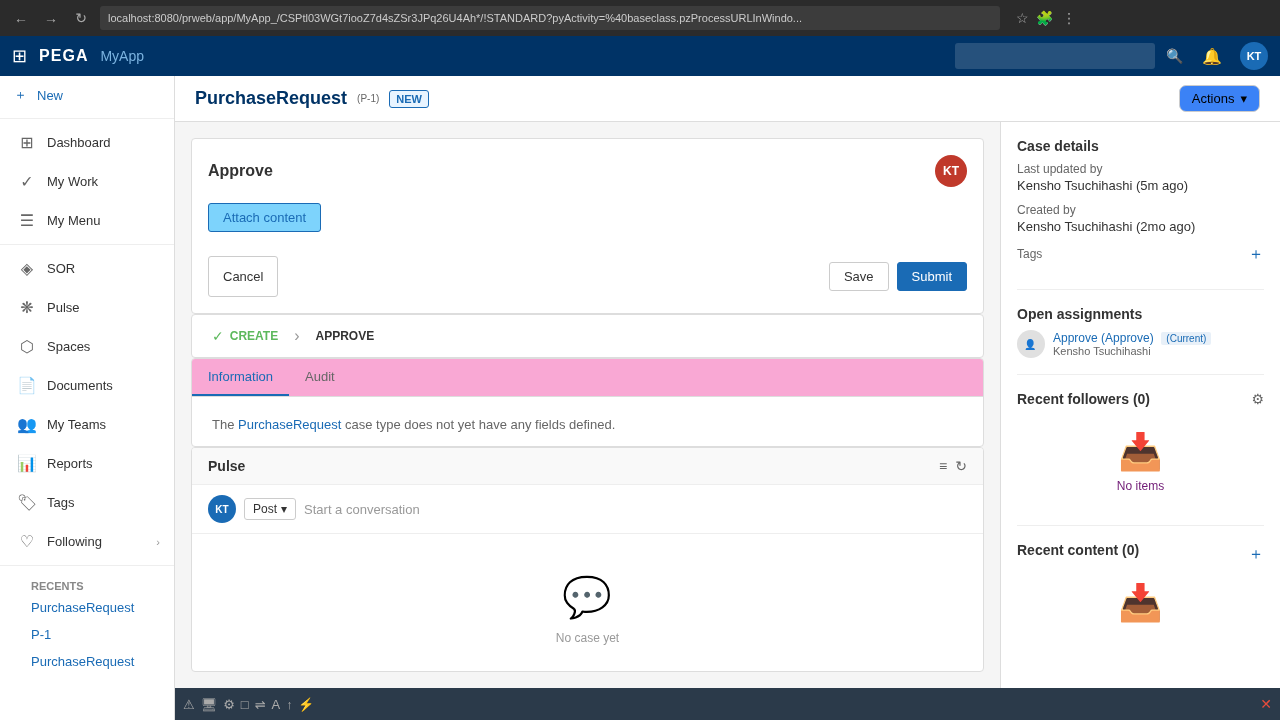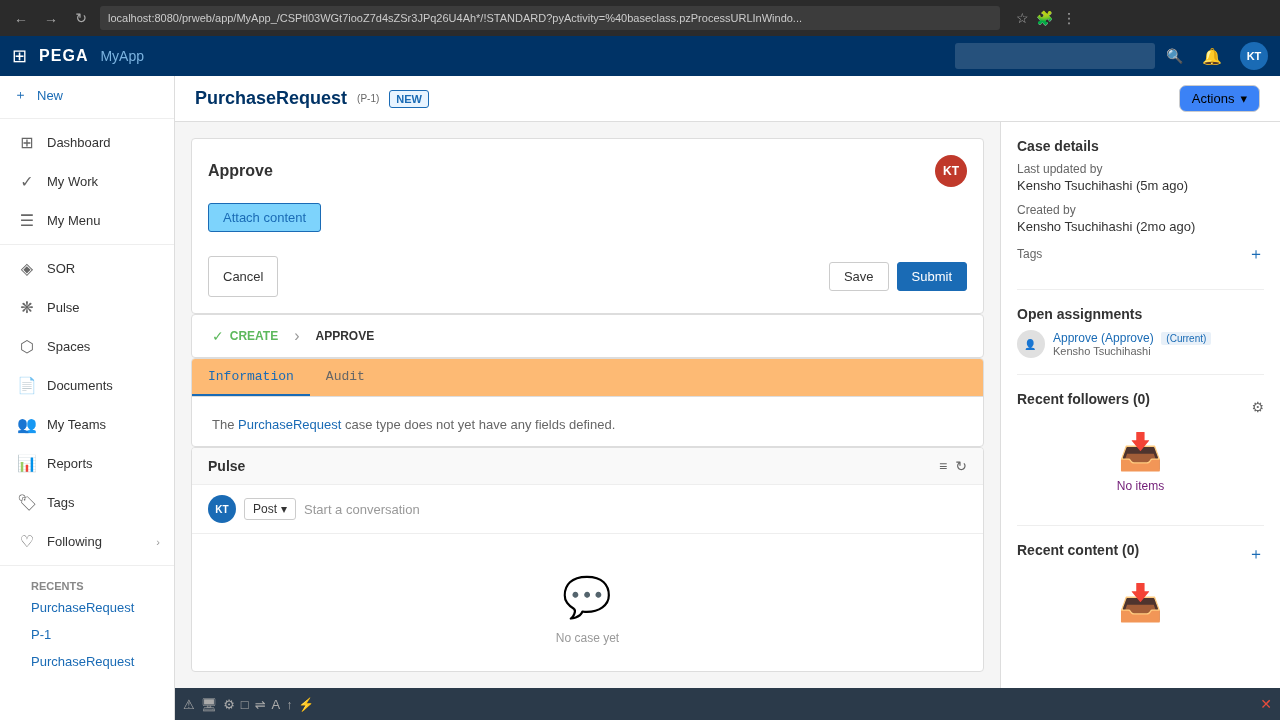--- a/index.html
+++ b/index.html
@@ -238,22 +238,21 @@
     
     .tabs-card {
       background: #fff;
       border: 1px solid #ddd;
       border-radius: 4px;
       overflow: hidden;
     }
     .tabs-header {
       display: flex;
       border-bottom: 1px solid #ddd;
-      background: #fdba74;
-      font-family: Liberation Mono, monospace;
+      background: #f9a8d4;
     }
     .tab {
       padding: 10px 16px;
       font-size: 13px;
       cursor: pointer;
       color: #666;
       border-bottom: 2px solid transparent;
     }
     .tab.active {
       color: #1a6bb5;
@@ -326,21 +325,21 @@
       background: #e0e0e0; color: #666;
       display: flex; align-items: center; justify-content: center;
       font-size: 10px; flex-shrink: 0;
     }
     .assignment-name { font-size: 12px; color: #1a6bb5; cursor: pointer; }
     .assignment-badge {
       background: #e8f0f8; color: #1a6bb5; font-size: 10px;
       padding: 1px 5px; border-radius: 2px; margin-left: 4px;
     }
     .assignment-user { font-size: 11px; color: #666; }
-    .followers-header { display: flex; align-items: flex-end; justify-content: space-between; }
+    .followers-header { display: flex; align-items: flex-start; justify-content: space-between; }
     .gear-icon { color: #666; cursor: pointer; font-size: 14px; }
     .empty-box {
       display: flex; flex-direction: column; align-items: center; padding: 16px; color: #999;
     }
     .empty-box-icon { font-size: 36px; color: #c0c8d0; margin-bottom: 6px; }
     .empty-text { font-size: 12px; color: #701a75; }
     .recent-content-header { display: flex; align-items: center; justify-content: space-between; }
 
     
     .bottom-bar {

